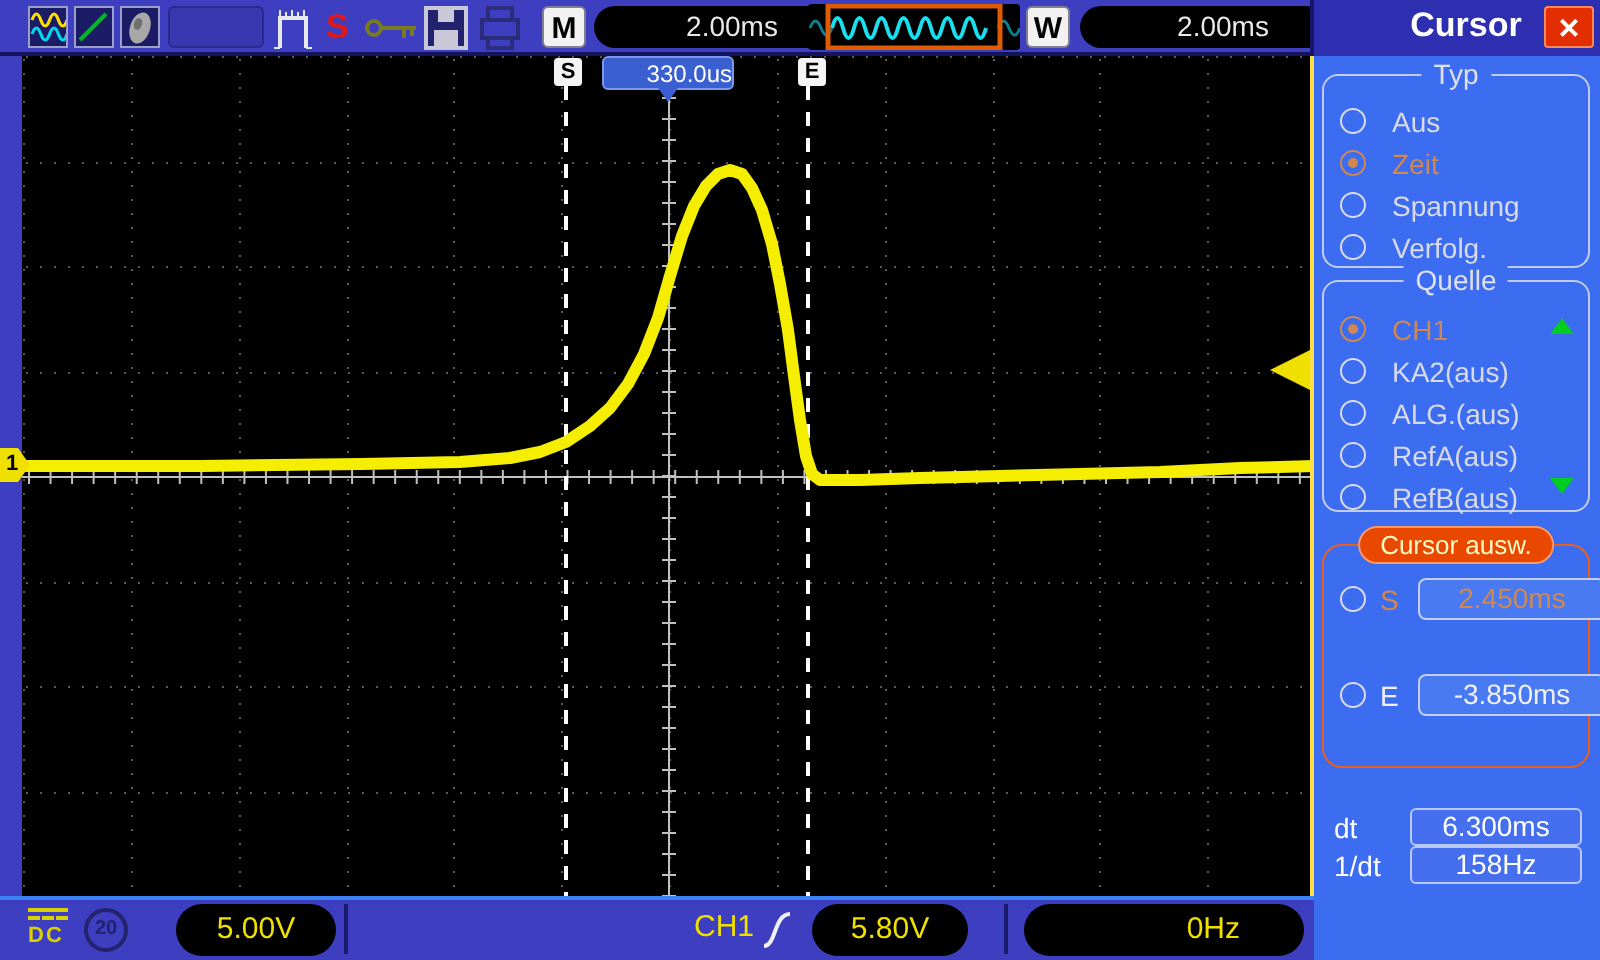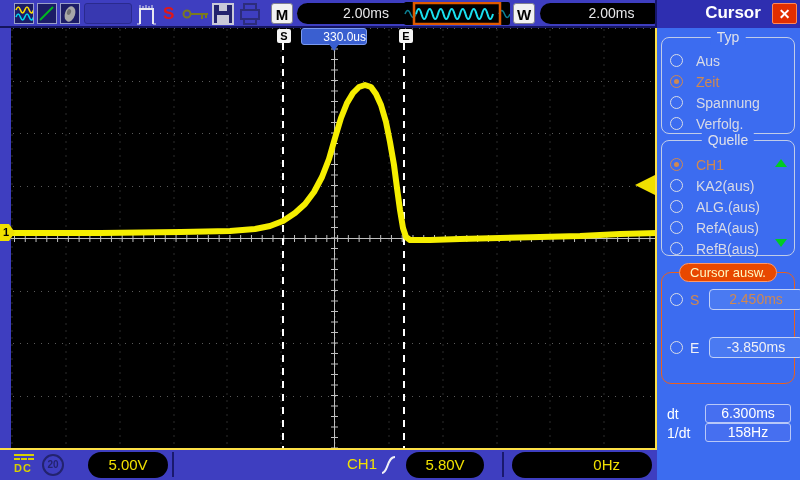--- a/index.html
+++ b/index.html
@@ -53,21 +53,21 @@
   .chmark{position:absolute;left:0;top:224px;width:15px;height:17px;background:#f0e000;
           clip-path:polygon(0 0,60% 0,100% 50%,60% 100%,0 100%);
           color:#000;font-size:11px;font-weight:bold;line-height:17px;padding-left:3px;box-sizing:border-box;z-index:3;cursor:grab;}
   .setag{position:absolute;top:29px;width:14px;height:14px;background:#f4f4f4;border-radius:2px;z-index:3;
          color:#000;font-size:11px;font-weight:bold;text-align:center;line-height:14px;cursor:grab;}
   .timetag{position:absolute;left:301px;top:28px;width:66px;height:17px;background:#3a5fd0;border:1px solid #7a9af0;
            border-radius:3px;color:#fff;font-size:12px;text-align:right;line-height:17px;z-index:3;box-sizing:border-box;}
   .timetag::after{content:'';position:absolute;left:50%;bottom:-7px;transform:translateX(-50%);
                   border:5px solid transparent;border-top:7px solid #3a5fd0;border-bottom:0;}
   
-  .botbar{position:absolute;left:0;top:448px;width:657px;height:32px;background:#3e3ec0;border-top:2px solid #fde047;box-sizing:border-box;}
+  .botbar{position:absolute;left:0;top:448px;width:657px;height:32px;background:#3e3ec0;border-top:2px solid #3b82f6;box-sizing:border-box;}
   .bpill{position:absolute;top:2px;height:26px;background:#000;border-radius:13px;color:#f0e000;font-size:15px;text-align:center;line-height:26px;}
   .bsep{position:absolute;top:2px;width:2px;height:25px;background:#1a1a6e;}
   .coupling{position:absolute;left:14px;top:3px;width:24px;}
   .cline{width:20px;height:2px;background:#d8d000;margin:1px 0;}
   .cdash{width:20px;height:0;border-top:2px dashed #d8d000;margin:2px 0;}
   .ctext{color:#d8d000;font-size:11px;font-weight:bold;letter-spacing:1px;}
   .bwcirc{position:absolute;left:42px;top:4px;width:18px;height:18px;border:2px solid #23236e;border-radius:50%;
           color:#23236e;font-size:10px;font-weight:bold;text-align:center;line-height:18px;}
   .chlabel{position:absolute;left:347px;top:5px;color:#f0e000;font-size:15px;}
 </style>

